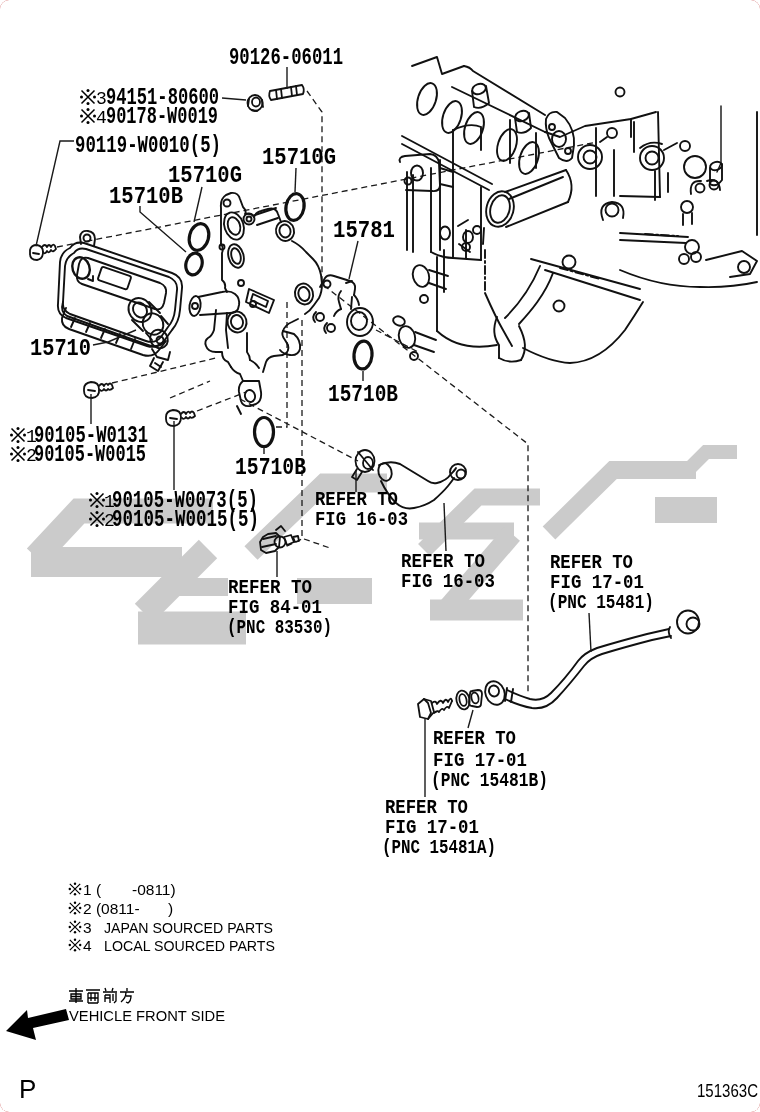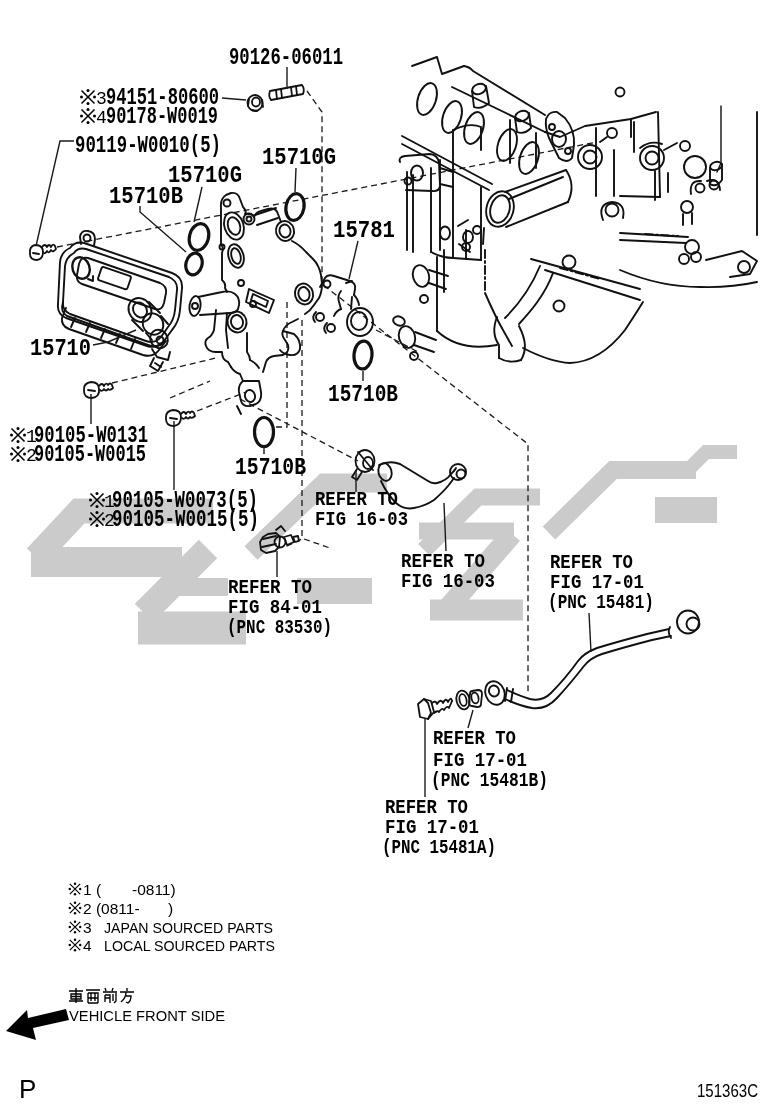--- a/index.html
+++ b/index.html
@@ -1,16 +1,16 @@
 <!DOCTYPE html>
 <html><head>
 <meta charset="utf-8">
 <style>
 html,body{margin:0;padding:0;background:#fff;}
-#page{position:relative;width:760px;height:1112px;background:#b91c1c;overflow:hidden;}
+#page{position:relative;width:760px;height:1112px;background:#b91c1c;overflow:hidden;border-radius:9px;}
 svg{display:block;}
 </style>
 </head>
 <body>
 <div id="page">
 <svg width="760" height="1112" viewBox="0 0 760 1112" xmlns="http://www.w3.org/2000/svg">
 <rect x="0" y="0" width="760" height="1112" fill="#ffffff"></rect>
 
 <g id="wm" stroke="#cbcbcb" fill="none" stroke-linejoin="miter" stroke-linecap="butt">
   <path d="M 213,511 L 79,511 L 36,557" stroke-width="25"></path>

